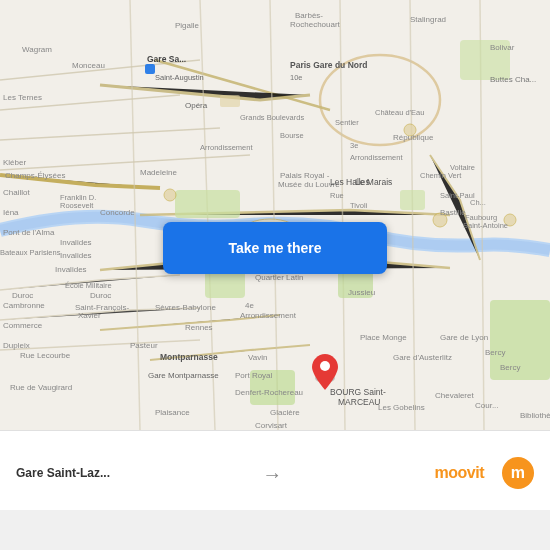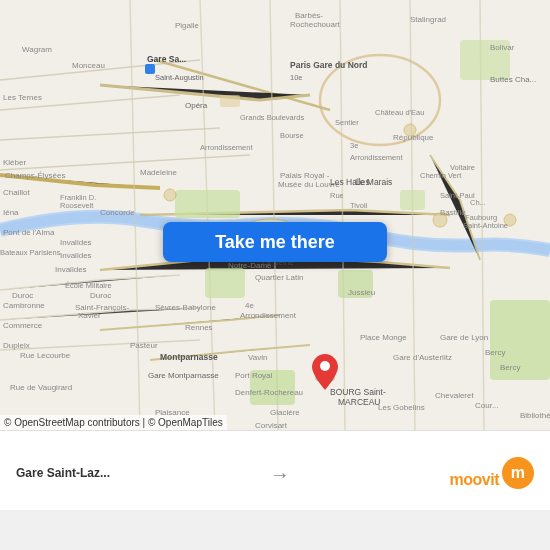--- a/index.html
+++ b/index.html
@@ -35,26 +35,26 @@
       height: 100%;
     }
 
     
     #take-me-there-btn {
       position: absolute;
       left: 50%;
       transform: translateX(-50%);
       top: 222px;
       width: 224px;
-      height: 40px;
+      height: 52px;
       background: #1a73e8;
       color: white;
       border: none;
       border-radius: 8px;
-      font-size: 18px;
+      font-size: 14px;
       font-weight: bold;
       cursor: pointer;
       display: flex;
       align-items: center;
       justify-content: center;
       box-shadow: 0 2px 8px rgba(0,0,0,0.3);
       z-index: 10;
     }
 
     
@@ -125,22 +125,22 @@
 
     #moovit-word {
       font-size: 16px;
       font-weight: 800;
       color: #f7941d;
       letter-spacing: -0.5px;
     }
 
     #branding-row {
       display: flex;
-      align-items: flex-end;
-      gap: 3px;
+      align-items: center;
+      gap: 18px;
     }
   </style>
 </head>
 <body>
 
 <div id="app">
 
   <div id="map-container">
     
     
@@ -314,23 +314,20 @@
 
       <ellipse cx="325" cy="378" rx="10" ry="5" fill="rgba(0,0,0,0.2)"></ellipse>
       <path d="M325 354 C318 354 312 360 312 367 C312 375 325 390 325 390 C325 390 338 375 338 367 C338 360 332 354 325 354 Z" fill="#e53935"></path>
       <circle cx="325" cy="366" r="5" fill="white"></circle>
     </svg>
 
     
     <button id="take-me-there-btn">Take me there</button>
 
     
-    <div id="attribution">
-      <span>© OpenStreetMap contributors | © OpenMapTiles</span>
-    </div>
   </div>
 
   <div id="info-strip">
     <div id="route-from">Gare Saint-Laz...</div>
     <div id="route-arrow">→</div>
 
     <div id="moovit-branding">
       <div id="branding-row">
         <div id="moovit-word">moovit</div>
         <div id="moovit-m">m</div>

